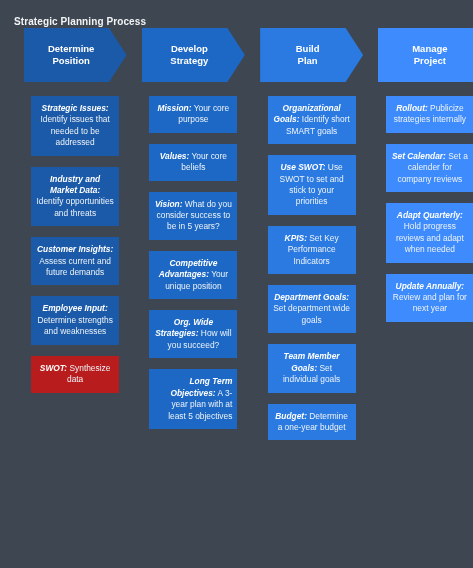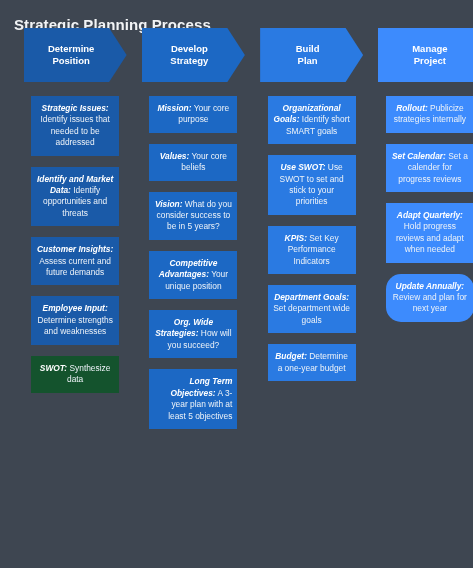--- a/index.html
+++ b/index.html
@@ -10,21 +10,21 @@
     width: 473px;
     height: 568px;
     background: #3e4651;
     font-family: "Liberation Sans", sans-serif;
     overflow: hidden;
   }
   #page-title {
     position: absolute;
     left: 14px;
     top: 16px;
-    font-size: 15px;
+    font-size: 10px;
     font-weight: bold;
     color: #f2f4f6;
     letter-spacing: 0.1px;
   }
   #columns {
     position: absolute;
     left: 16px;
     top: 28px;
     width: 473px;
     display: flex;
@@ -80,48 +80,49 @@
 <body style="background: rgb(62, 70, 81);">
 
 <div id="page-title">Strategic Planning Process</div>
 
 <div id="columns">
     <div class="column">
       <div class="col-header arrow" style="background: rgb(26, 90, 168);">
         <div>Determine<br>Position</div>
       </div>
       <div class="card" style="background: rgb(26, 90, 168);"><span class="card-title">Strategic Issues:</span> <span class="card-desc">Identify issues that needed to be addressed</span></div>
-      <div class="card" style="background: rgb(26, 90, 168);"><span class="card-title">Identify and Market Data:</span> <span class="card-desc">Identify opportunities and threats</span></div>
+      <div class="card" style="background: rgb(26, 90, 168);"><span class="card-title">Industry and Market Data:</span> <span class="card-desc">Identify opportunities and threats</span></div>
       <div class="card" style="background: rgb(26, 90, 168);"><span class="card-title">Customer Insights:</span> <span class="card-desc">Assess current and future demands</span></div>
       <div class="card" style="background: rgb(26, 90, 168);"><span class="card-title">Employee Input:</span> <span class="card-desc">Determine strengths and weaknesses</span></div>
-      <div class="card" style="background: #14532d;"><span class="card-title">SWOT:</span> <span class="card-desc">Synthesize data</span></div>
+      <div class="card" style="background: #b91c1c;"><span class="card-title">SWOT:</span> <span class="card-desc">Synthesize data</span></div>
     </div>
     <div class="column">
       <div class="col-header arrow" style="background: rgb(28, 104, 196);">
         <div>Develop<br>Strategy</div>
       </div>
       <div class="card" style="background: rgb(28, 104, 196);"><span class="card-title">Mission:</span> <span class="card-desc">Your core purpose</span></div>
       <div class="card" style="background: rgb(28, 104, 196);"><span class="card-title">Values:</span> <span class="card-desc">Your core beliefs</span></div>
       <div class="card" style="background: rgb(28, 104, 196);"><span class="card-title">Vision:</span> <span class="card-desc">What do you consider success to be in 5 years?</span></div>
       <div class="card" style="background: rgb(28, 104, 196);"><span class="card-title">Competitive Advantages:</span> <span class="card-desc">Your unique position</span></div>
       <div class="card" style="background: rgb(28, 104, 196);"><span class="card-title">Org. Wide Strategies:</span> <span class="card-desc">How will you succeed?</span></div>
       <div class="card" style="background: rgb(28, 104, 196); text-align: right;"><span class="card-title">Long Term Objectives:</span> <span class="card-desc">A 3-year plan with at least 5 objectives</span></div>
     </div>
     <div class="column">
       <div class="col-header arrow" style="background: rgb(42, 122, 226);">
         <div>Build<br>Plan</div>
       </div>
       <div class="card" style="background: rgb(42, 122, 226);"><span class="card-title">Organizational Goals:</span> <span class="card-desc">Identify short SMART goals</span></div>
       <div class="card" style="background: rgb(42, 122, 226);"><span class="card-title">Use SWOT:</span> <span class="card-desc">Use SWOT to set and stick to your priorities</span></div>
       <div class="card" style="background: rgb(42, 122, 226);"><span class="card-title">KPIS:</span> <span class="card-desc">Set Key Performance Indicators</span></div>
       <div class="card" style="background: rgb(42, 122, 226);"><span class="card-title">Department Goals:</span> <span class="card-desc">Set department wide goals</span></div>
+      <div class="card" style="background: rgb(42, 122, 226);"><span class="card-title">Team Member Goals:</span> <span class="card-desc">Set individual goals</span></div>
       <div class="card" style="background: rgb(42, 122, 226);"><span class="card-title">Budget:</span> <span class="card-desc">Determine a one-year budget</span></div>
     </div>
     <div class="column">
       <div class="col-header plain" style="background: rgb(61, 139, 253);">
         <div>Manage<br>Project</div>
       </div>
       <div class="card" style="background: rgb(61, 139, 253);"><span class="card-title">Rollout:</span> <span class="card-desc">Publicize strategies internally</span></div>
-      <div class="card" style="background: rgb(61, 139, 253);"><span class="card-title">Set Calendar:</span> <span class="card-desc">Set a calender for progress reviews</span></div>
+      <div class="card" style="background: rgb(61, 139, 253);"><span class="card-title">Set Calendar:</span> <span class="card-desc">Set a calender for company reviews</span></div>
       <div class="card" style="background: rgb(61, 139, 253);"><span class="card-title">Adapt Quarterly:</span> <span class="card-desc">Hold progress reviews and adapt when needed</span></div>
-      <div class="card" style="background: rgb(61, 139, 253); border-radius: 15px;"><span class="card-title">Update Annually:</span> <span class="card-desc">Review and plan for next year</span></div>
+      <div class="card" style="background: rgb(61, 139, 253);"><span class="card-title">Update Annually:</span> <span class="card-desc">Review and plan for next year</span></div>
     </div>
   </div>
 
 </body></html>

